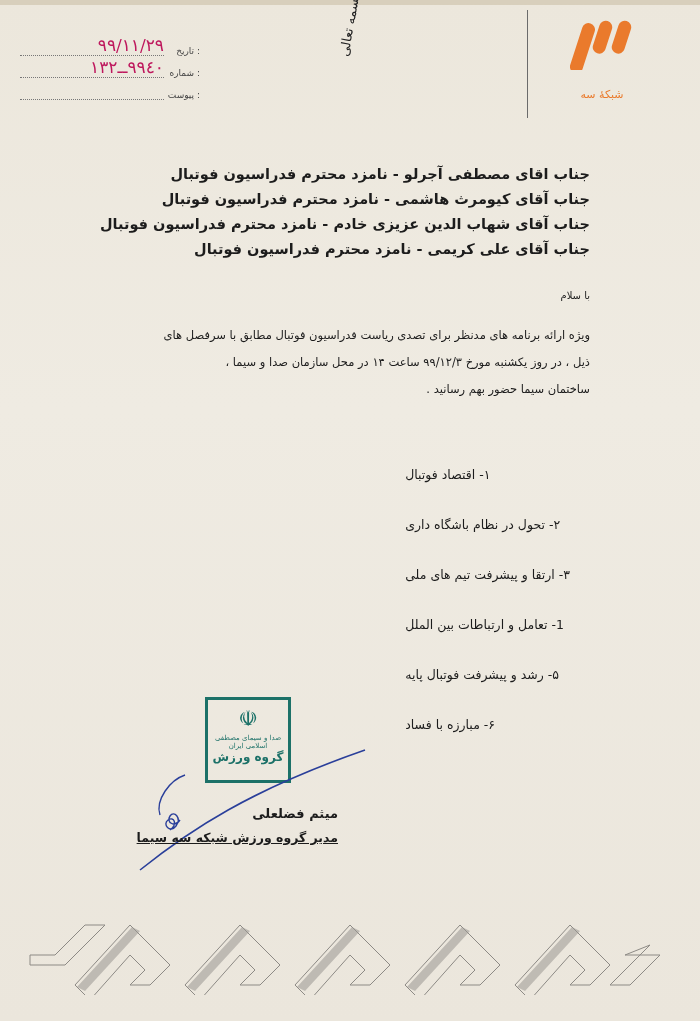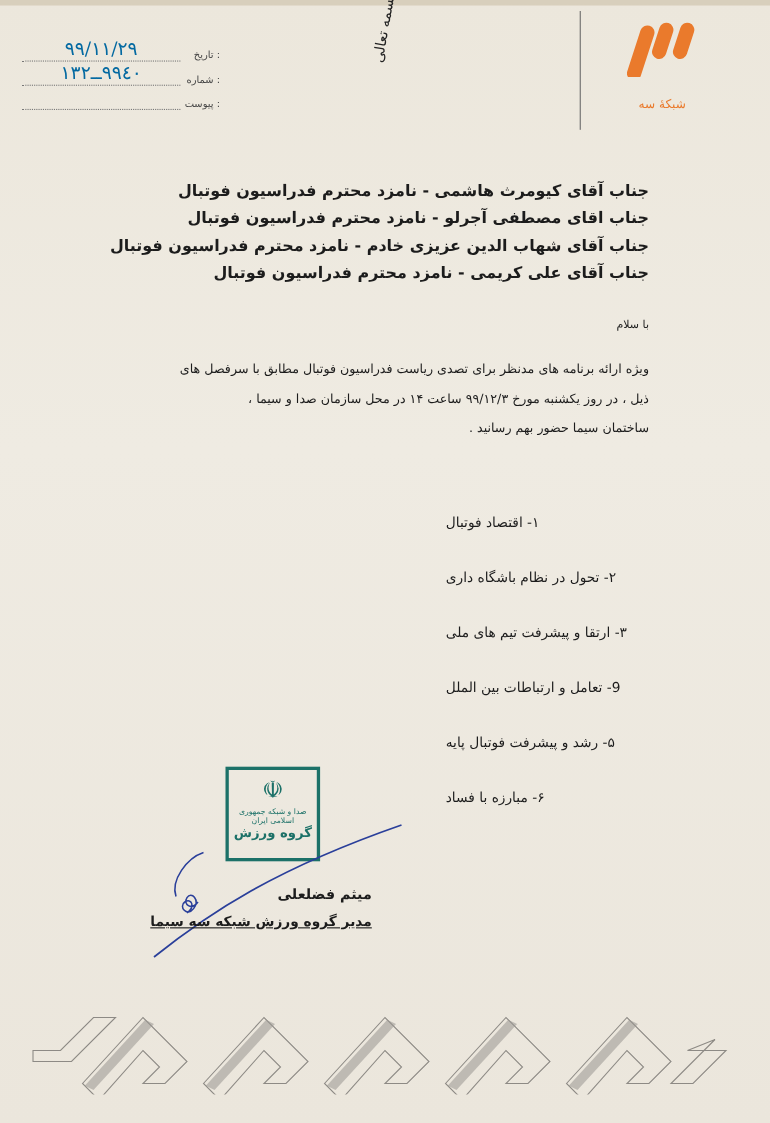--- a/index.html
+++ b/index.html
@@ -13,21 +13,21 @@
   .topband { position:absolute; left:0; top:0; width:700px; height:5px; background:#cbbfa6; opacity:.6; }
 
   
   .logo { position:absolute; left:570px; top:20px; width:70px; height:50px; }
   .logo-text { position:absolute; left:562px; top:88px; width:80px; text-align:center; color:#ea7a2c; font-size:11px; direction:rtl; }
   .vline { position:absolute; left:527px; top:10px; width:1px; height:108px; background:#6b6b6b; }
   .bismillah { position:absolute; left:318px; top:18px; font-family:"DejaVu Serif", serif; font-size:13px; transform:rotate(-80deg); transform-origin:center; color:#222; direction:rtl; }
   .meta { position:absolute; left:20px; top:34px; width:180px; direction:rtl; }
   .meta-row { display:flex; align-items:flex-end; height:22px; font-size:9px; color:#444; }
   .meta-row .lab { width:36px; text-align:right; }
-  .meta-row .val { flex:1; border-bottom:1px dotted #777; text-align:center; color:#0369a1; font-family:"DejaVu Serif",serif; font-size:17px; line-height:20px; }
+  .meta-row .val { flex:1; border-bottom:1px dotted #777; text-align:right; color:#be185d; font-family:"DejaVu Serif",serif; font-size:17px; line-height:20px; }
 
   
   .recipients { position:absolute; right:110px; top:162px; direction:rtl; text-align:right; }
   .recipient { font-weight:bold; font-size:14.5px; line-height:25px; }
   .salam { position:absolute; right:110px; top:290px; font-size:10px; direction:rtl; }
 
   .body-text { position:absolute; left:60px; right:110px; top:322px; direction:rtl; text-align:justify; text-align-last:right; font-size:11.5px; line-height:27px; }
   .body-text .para-line { display:block; }
 
   .topics { position:absolute; right:130px; top:465px; direction:rtl; text-align:left; }
@@ -72,45 +72,45 @@
       <span class="lab">: شماره</span>
       <span class="val">۹۹٤۰ــ۱۳۲</span>
     </div>
     <div class="meta-row">
       <span class="lab">: پیوست</span>
       <span class="val"></span>
     </div>
   </div>
 
   <div class="recipients">
+    <div class="recipient">جناب  اقای مصطفی آجرلو - نامزد محترم فدراسیون فوتبال</div>
     <div class="recipient">جناب آقای کیومرث هاشمی - نامزد محترم فدراسیون فوتبال</div>
-    <div class="recipient">جناب  اقای مصطفی آجرلو - نامزد محترم فدراسیون فوتبال</div>
     <div class="recipient">جناب آقای شهاب الدین عزیزی خادم - نامزد محترم فدراسیون فوتبال</div>
     <div class="recipient">جناب آقای علی کریمی - نامزد محترم فدراسیون فوتبال</div>
   </div>
   <div class="salam">با سلام</div>
 
   <div class="body-text">
     <span class="para-line">ویژه ارائه برنامه های مدنظر برای تصدی ریاست فدراسیون فوتبال مطابق با سرفصل های</span>
     <span class="para-line">ذیل ، در روز یکشنبه مورخ ۹۹/۱۲/۳ ساعت ۱۴ در محل سازمان صدا و سیما ،</span>
     <span class="para-line">ساختمان سیما حضور بهم رسانید .</span>
   </div>
 
   <div class="topics">
     <div class="topic">۱- اقتصاد فوتبال</div>
     <div class="topic">۲- تحول در نظام باشگاه داری</div>
     <div class="topic">۳- ارتقا و پیشرفت تیم های ملی</div>
-    <div class="topic">9- تعامل و ارتباطات بین الملل</div>
+    <div class="topic">1- تعامل و ارتباطات بین الملل</div>
     <div class="topic">۵- رشد و پیشرفت فوتبال پایه</div>
     <div class="topic">۶- مبارزه با فساد</div>
   </div>
 
   <div class="stamp">
     <div class="emb">☫</div>
-    <div class="s1">صدا و شبکه جمهوری اسلامی ایران</div>
+    <div class="s1">صدا و سیمای مصطفی اسلامی ایران</div>
     <div class="s2">گروه ورزش</div>
   </div>
 
   <svg class="signature" viewBox="0 0 250 170">
     <path d="M10 150 C 60 110, 120 70, 235 30" stroke="#2a3f9a" stroke-width="1.6" fill="none"></path>
     <path d="M30 95 C 25 80, 40 60, 55 55 M 40 110 c 8 -6 4 -14 -2 -10 c -6 4 2 14 8 6 c 6 -8 -2 -16 -6 -10 c -4 6 4 12 10 4" stroke="#2a3f9a" stroke-width="1.4" fill="none"></path>
   </svg>
 
   <div class="sig-name">میثم فضلعلی</div>
   <div class="sig-title">مدیر گروه ورزش شبکه سه سیما</div>

